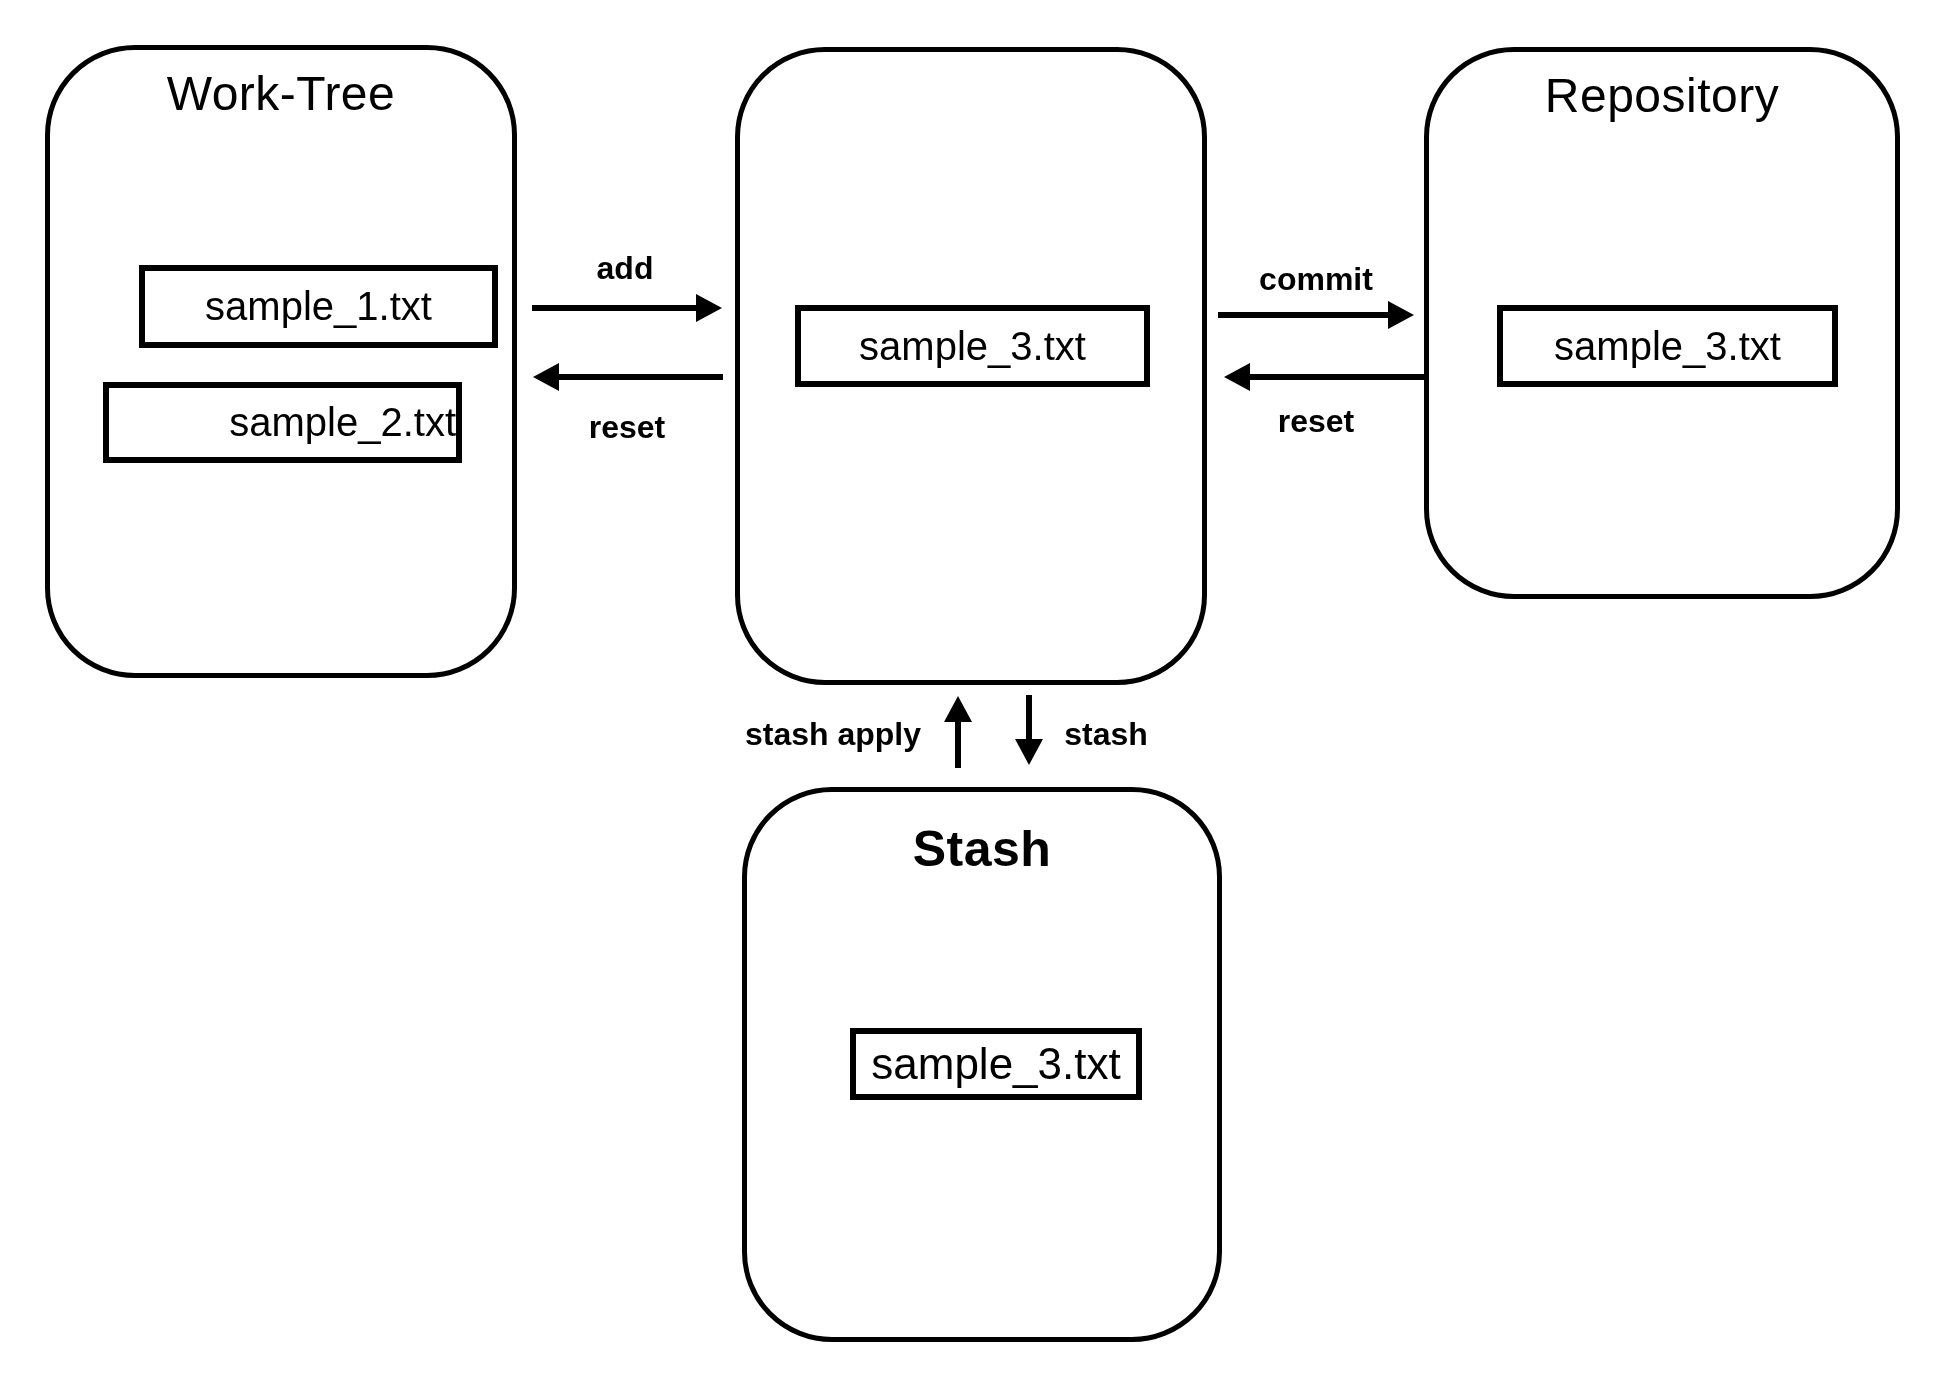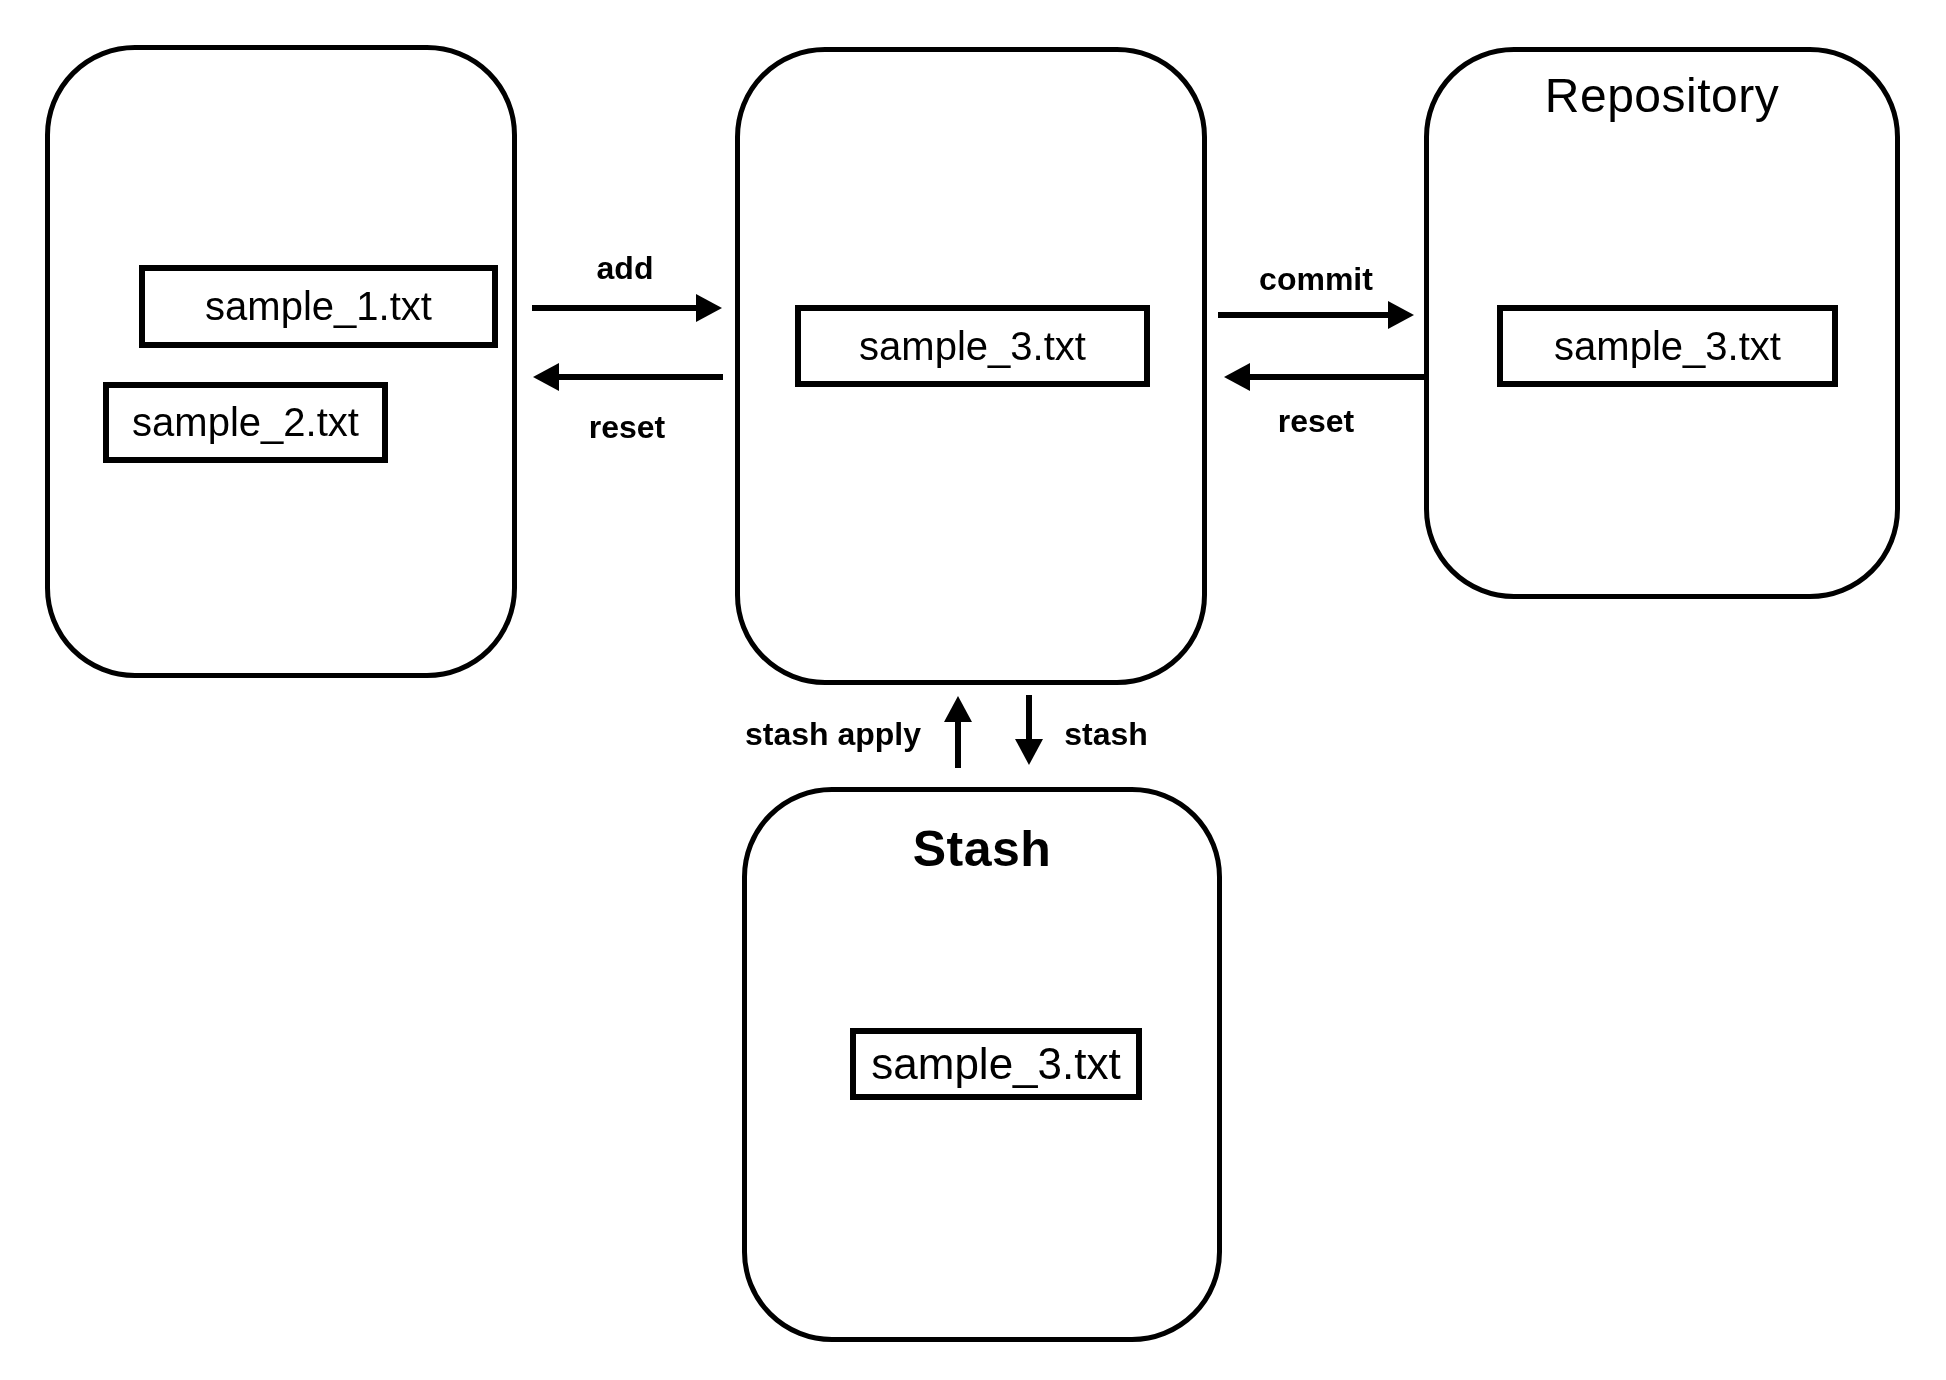--- a/index.html
+++ b/index.html
@@ -53,21 +53,21 @@
     font-size: 44px;
   }
   
   #box-worktree   { left: 45px;   top: 45px;  width: 472px; height: 633px; }
   #box-index      { left: 735px;  top: 47px;  width: 472px; height: 638px; }
   #box-repository { left: 1424px; top: 47px;  width: 476px; height: 552px; }
   #box-stash      { left: 742px;  top: 787px; width: 480px; height: 555px; }
 
   
   #file-wt-1    { left: 53px;  top: 215px; width: 359px; height: 83px; margin-left: 36px; }
-  #file-wt-2    { left: 53px;  top: 332px; width: 285px; height: 81px; }
+  #file-wt-2    { left: 53px;  top: 332px; width: 359px; height: 81px; justify-content: flex-end; }
   #file-idx-3   { left: 55px;  top: 253px; width: 355px; height: 82px; }
   #file-repo-3  { left: 68px;  top: 253px; width: 341px; height: 82px; }
   #file-stash-3 { left: 103px; top: 236px; width: 292px; height: 72px; }
 
   
   .shaft-h { position: absolute; height: 6px; background: #000000; }
   .shaft-v { position: absolute; width: 6px;  background: #000000; }
   .head { position: absolute; width: 0; height: 0; }
   .head.right { border-left: 26px solid #000000; border-top: 14px solid transparent; border-bottom: 14px solid transparent; }
   .head.left  { border-right: 26px solid #000000; border-top: 14px solid transparent; border-bottom: 14px solid transparent; }
@@ -112,20 +112,21 @@
   #stash-shaft  { left: 1026px; top: 695px; height: 44px; }
   #stash-head   { left: 1015px; top: 739px; }
   #label-stash  { left: 1106px; top: 734px; }
 </style>
 </head>
 <body>
 
 <div class="canvas">
 
   <div class="big-box" id="box-worktree">
+    <div class="box-title">Work-Tree</div>
     <div class="file-box" id="file-wt-1">
       <span>sample_1.txt</span>
     </div>
     <div class="file-box" id="file-wt-2">
       <span>sample_2.txt</span>
     </div>
   </div>
 
   <div class="big-box" id="box-index">
     <div class="file-box" id="file-idx-3">

